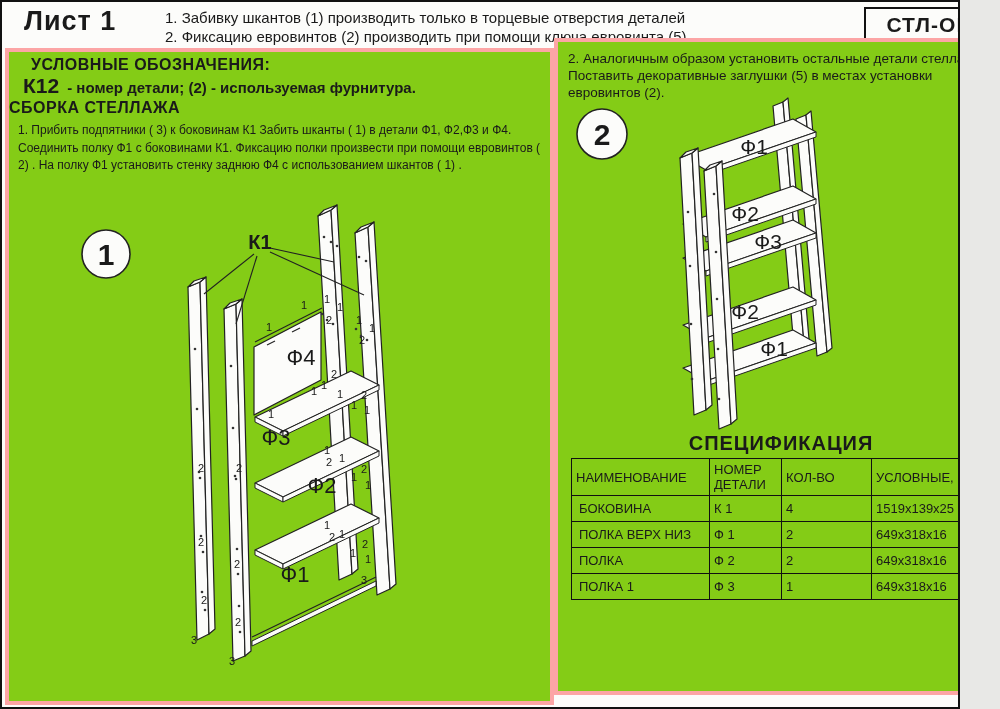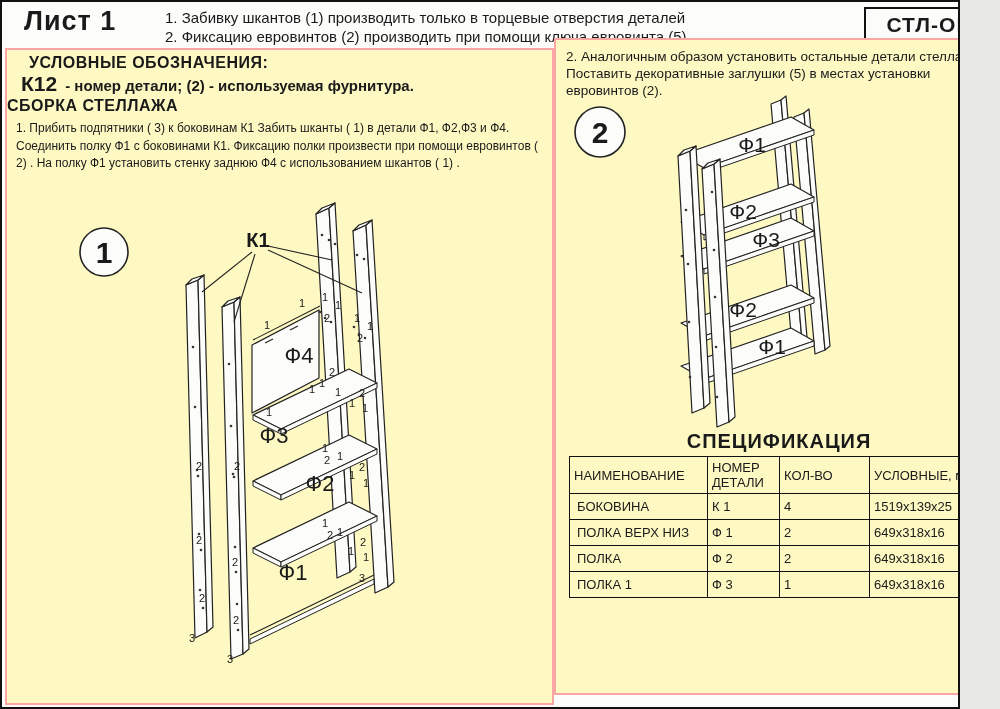--- a/index.html
+++ b/index.html
@@ -6,21 +6,21 @@
   .page{position:relative;width:960px;height:709px;background:#fcfcfa;
         font-family:"Liberation Sans",sans-serif;color:#1a1a1a;
         border:2px solid #111;box-sizing:border-box;overflow:hidden;}
   
   .sheet-label{position:absolute;left:22px;top:4px;font-size:27px;font-weight:bold;letter-spacing:1px;}
   .head-notes{position:absolute;left:163px;top:6px;font-size:15px;line-height:19px;width:560px;}
   .doc-code{position:absolute;left:862px;top:5px;width:131px;height:36px;border:2px solid #111;
             box-sizing:border-box;display:flex;align-items:center;justify-content:center;
             font-size:21px;font-weight:bold;letter-spacing:1px;background:#fcfcfa;}
   
-  .panel{position:absolute;border:2px solid #fca5a5;box-sizing:border-box;background:#fef9c3;}
+  .panel{position:absolute;border:4px solid #fca5a5;box-sizing:border-box;background:#84cc16;}
   #left-panel{left:3px;top:46px;width:549px;height:657px;}
   #right-panel{left:552px;top:36px;width:444px;height:657px;}
   .legend-title{position:absolute;left:22px;top:4px;font-size:16px;font-weight:bold;letter-spacing:.5px;}
   .part-code-row{position:absolute;left:14px;top:22px;white-space:nowrap;}
   .part-code-row .code{font-size:21px;font-weight:bold;}
   .part-code-row .desc{font-size:15px;font-weight:bold;margin-left:8px;}
   .assembly-title{position:absolute;left:0;top:47px;width:480px;
                   font-size:16px;font-weight:bold;letter-spacing:.5px;}
   .step1-text{position:absolute;left:9px;top:70px;width:536px;font-size:12px;line-height:17.5px;}
   .step2-text{position:absolute;left:10px;top:8px;width:424px;font-size:13.5px;line-height:17px;}

